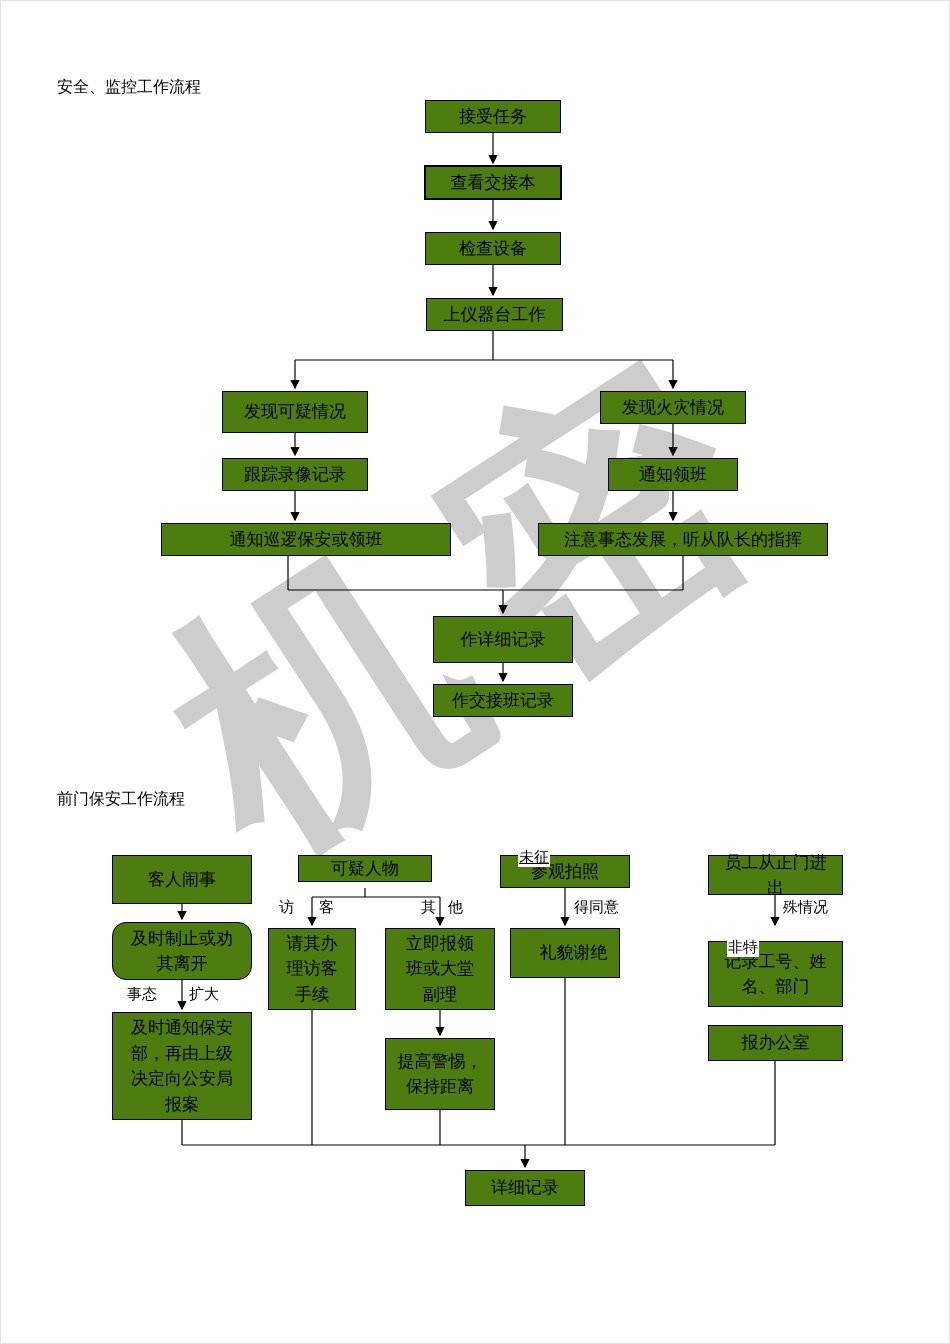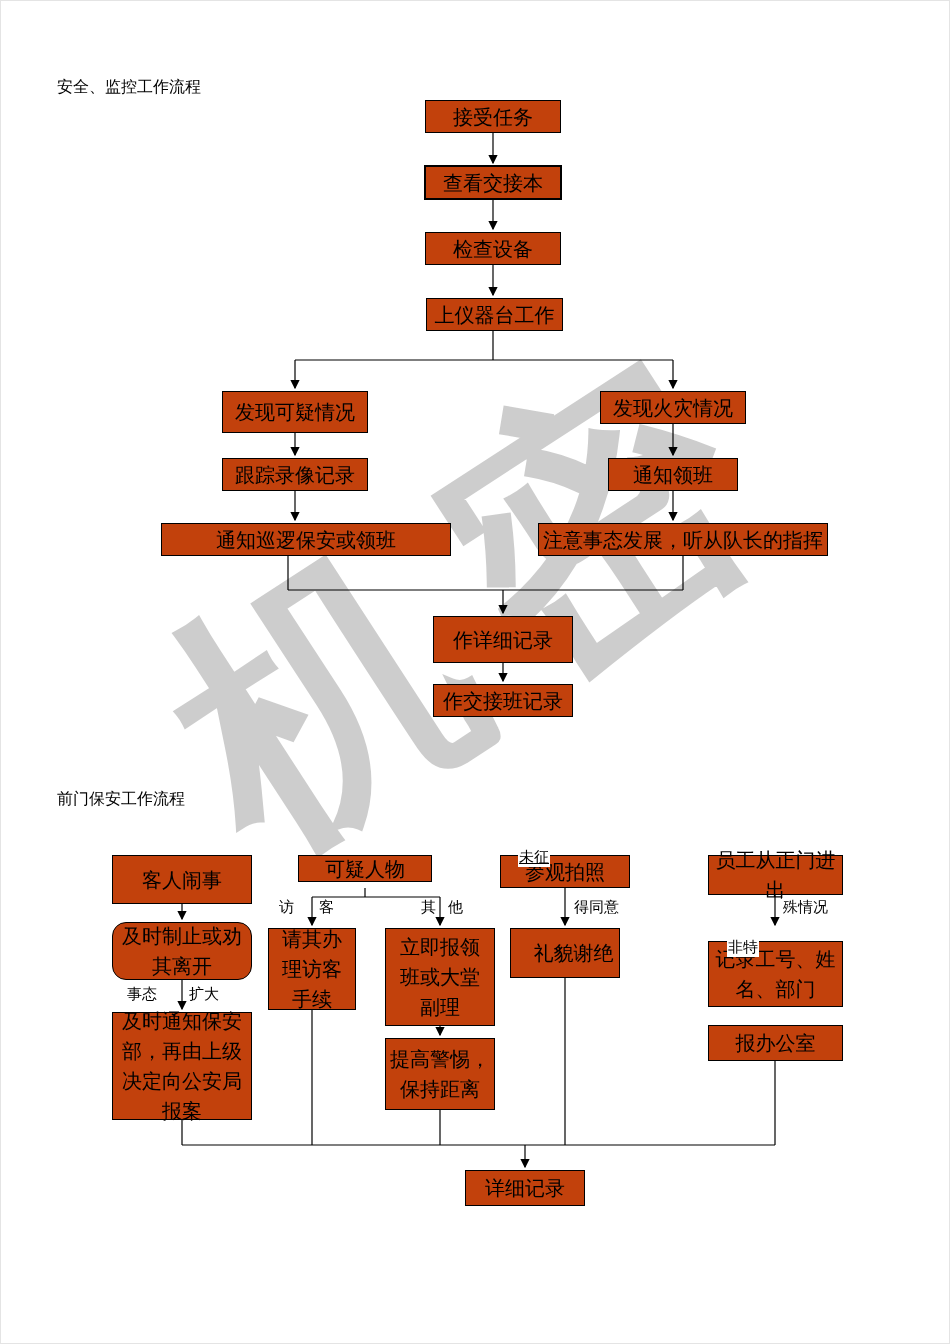--- a/index.html
+++ b/index.html
@@ -36,24 +36,24 @@
   .sec-title{
     position:absolute;
     font-size:16px;
     z-index:2;
     white-space:nowrap;
   }
   .box{
     position:absolute;
     box-sizing:border-box;
     border:1px solid #000;
-    background:#c2410c;
+    background:#4d7c0f;
     display:flex;align-items:center;justify-content:center;
     text-align:center;
-    font-size:20px;
+    font-size:17px;
     line-height:1.5;
     white-space:pre-line;
     z-index:2;
   }
   .box.bold{border-width:2px;}
   .lab{
     position:absolute;
     font-size:15px;
     background:#fff;
     padding:0 1px;
@@ -133,21 +133,21 @@
 <div class="box" style="left:298px;top:855px;width:134px;height:27px;">可疑人物</div>
 <div class="box" style="left:500px;top:855px;width:130px;height:33px;">参观拍照</div>
 <div class="box" style="left:708px;top:855px;width:135px;height:40px;">员工从正门进
 出</div>
 
 <div class="box" style="left:112px;top:922px;width:140px;height:58px;border-radius:14px;">及时制止或劝
 其离开</div>
 <div class="box" style="left:268px;top:928px;width:88px;height:82px;">请其办
 理访客
 手续</div>
-<div class="box" style="left:385px;top:928px;width:110px;height:98px;">立即报领
+<div class="box" style="left:385px;top:928px;width:110px;height:82px;">立即报领
 班或大堂
 副理</div>
 <div class="box" style="left:510px;top:928px;width:110px;height:50px;padding-left:17px;">礼貌谢绝</div>
 <div class="box" style="left:708px;top:928px;width:135px;height:66px;margin-top:13px;">记录工号、姓
 名、部门</div>
 
 <div class="box" style="left:112px;top:1012px;width:140px;height:108px;">及时通知保安
 部，再由上级
 决定向公安局
 报案</div>

